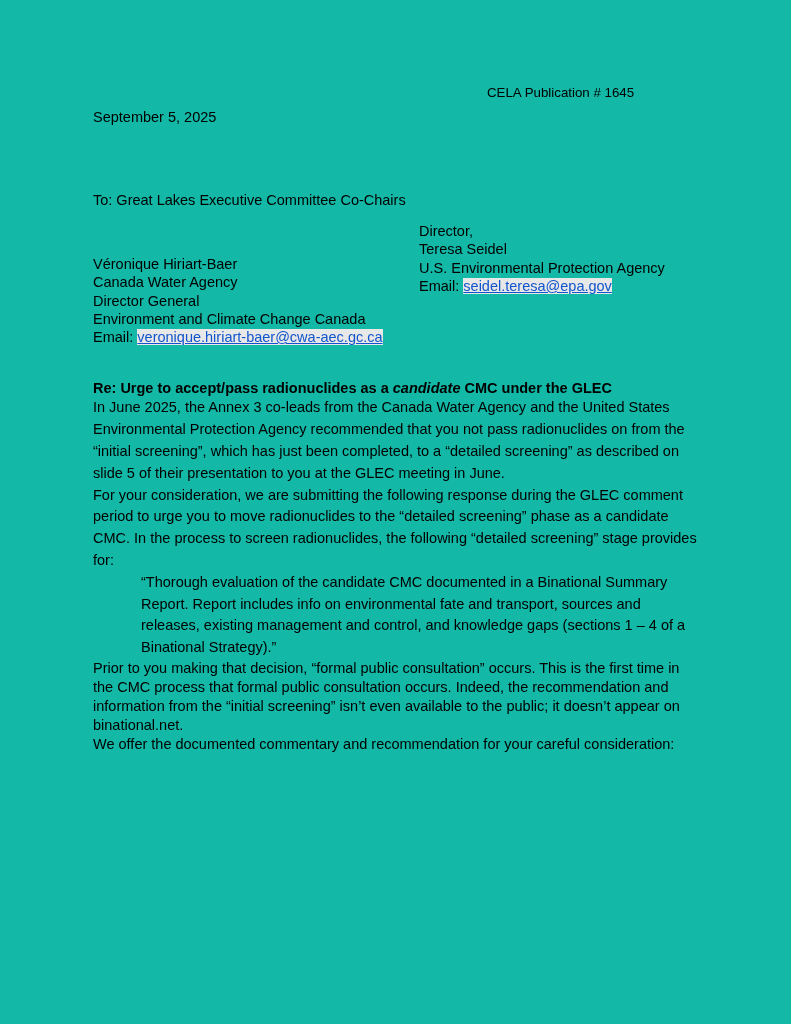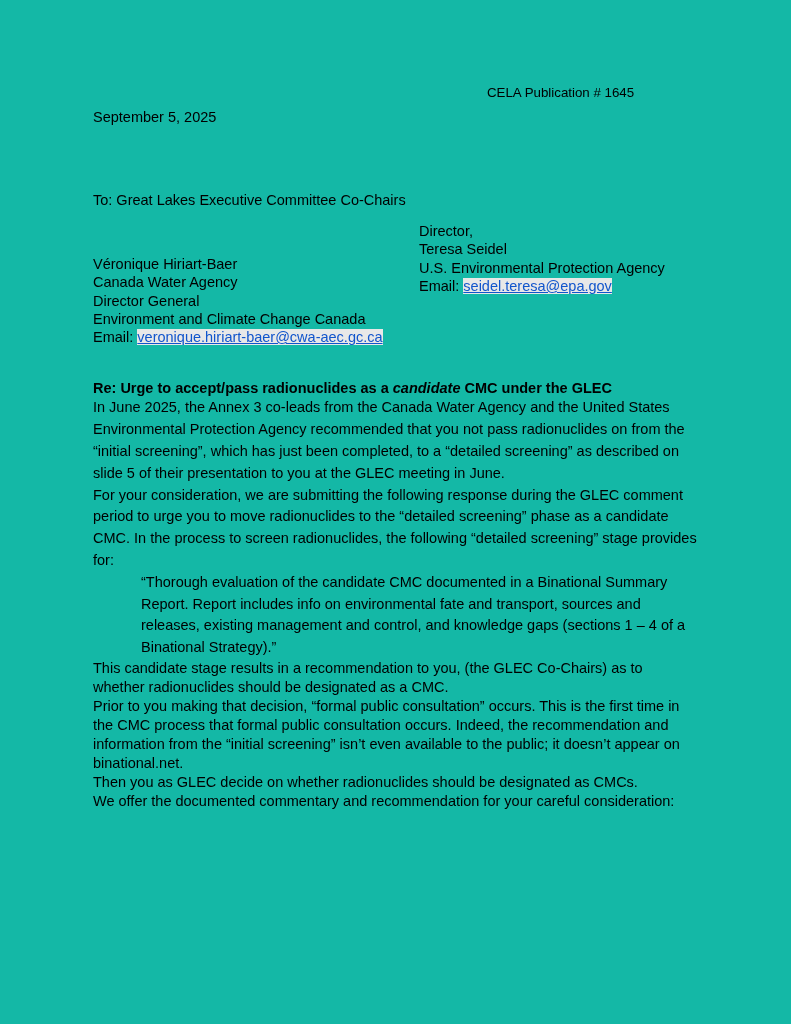--- a/index.html
+++ b/index.html
@@ -102,21 +102,19 @@
 
   <div class="subject-line"><span>Re: Urge to accept/pass radionuclides as a </span><span class="ital">candidate</span><span> CMC under the GLEC</span></div>
 
 
   <p class="para spaced mt8"><span>In June 2025, the Annex 3 co-leads from the Canada Water Agency and the United States Environmental Protection Agency recommended that you </span><strong>not</strong><span> pass radionuclides on from the “initial screening”, which has just been completed, to a “detailed screening” as described on slide 5 of their presentation to you at the GLEC meeting in June.</span></p>
 
   <p class="para spaced mt8">For your consideration, we are submitting the following response during the GLEC comment period to urge you to move radionuclides to the “detailed screening” phase as a candidate CMC. In the process to screen radionuclides, the following “detailed screening” stage provides for:</p>
 
   <div class="quote mt4">“Thorough evaluation of the candidate CMC documented in a Binational Summary Report. Report includes info on environmental fate and transport, sources and releases, existing management and control, and knowledge gaps (sections 1 – 4 of a Binational Strategy).”</div>
 
-  <p class="para single mt4">This candidate stage results in a recommendation to you, (the GLEC Co-Chairs) as to whether radionuclides should be designated as a CMC.</p>
 
   <p class="para single mt14">Prior to you making that decision, “formal public consultation” occurs. This is the first time in the CMC process that formal public consultation occurs. Indeed, the recommendation and information from the “initial screening” isn’t even available to the public; it doesn’t appear on binational.net.</p>
 
-  <p class="para single mt16">Then you as GLEC decide on whether radionuclides should be designated as CMCs.</p>
 
   <p class="para single mt12">We offer the documented commentary and recommendation for your careful consideration:</p>
 
 </div>
 
 </body></html>

